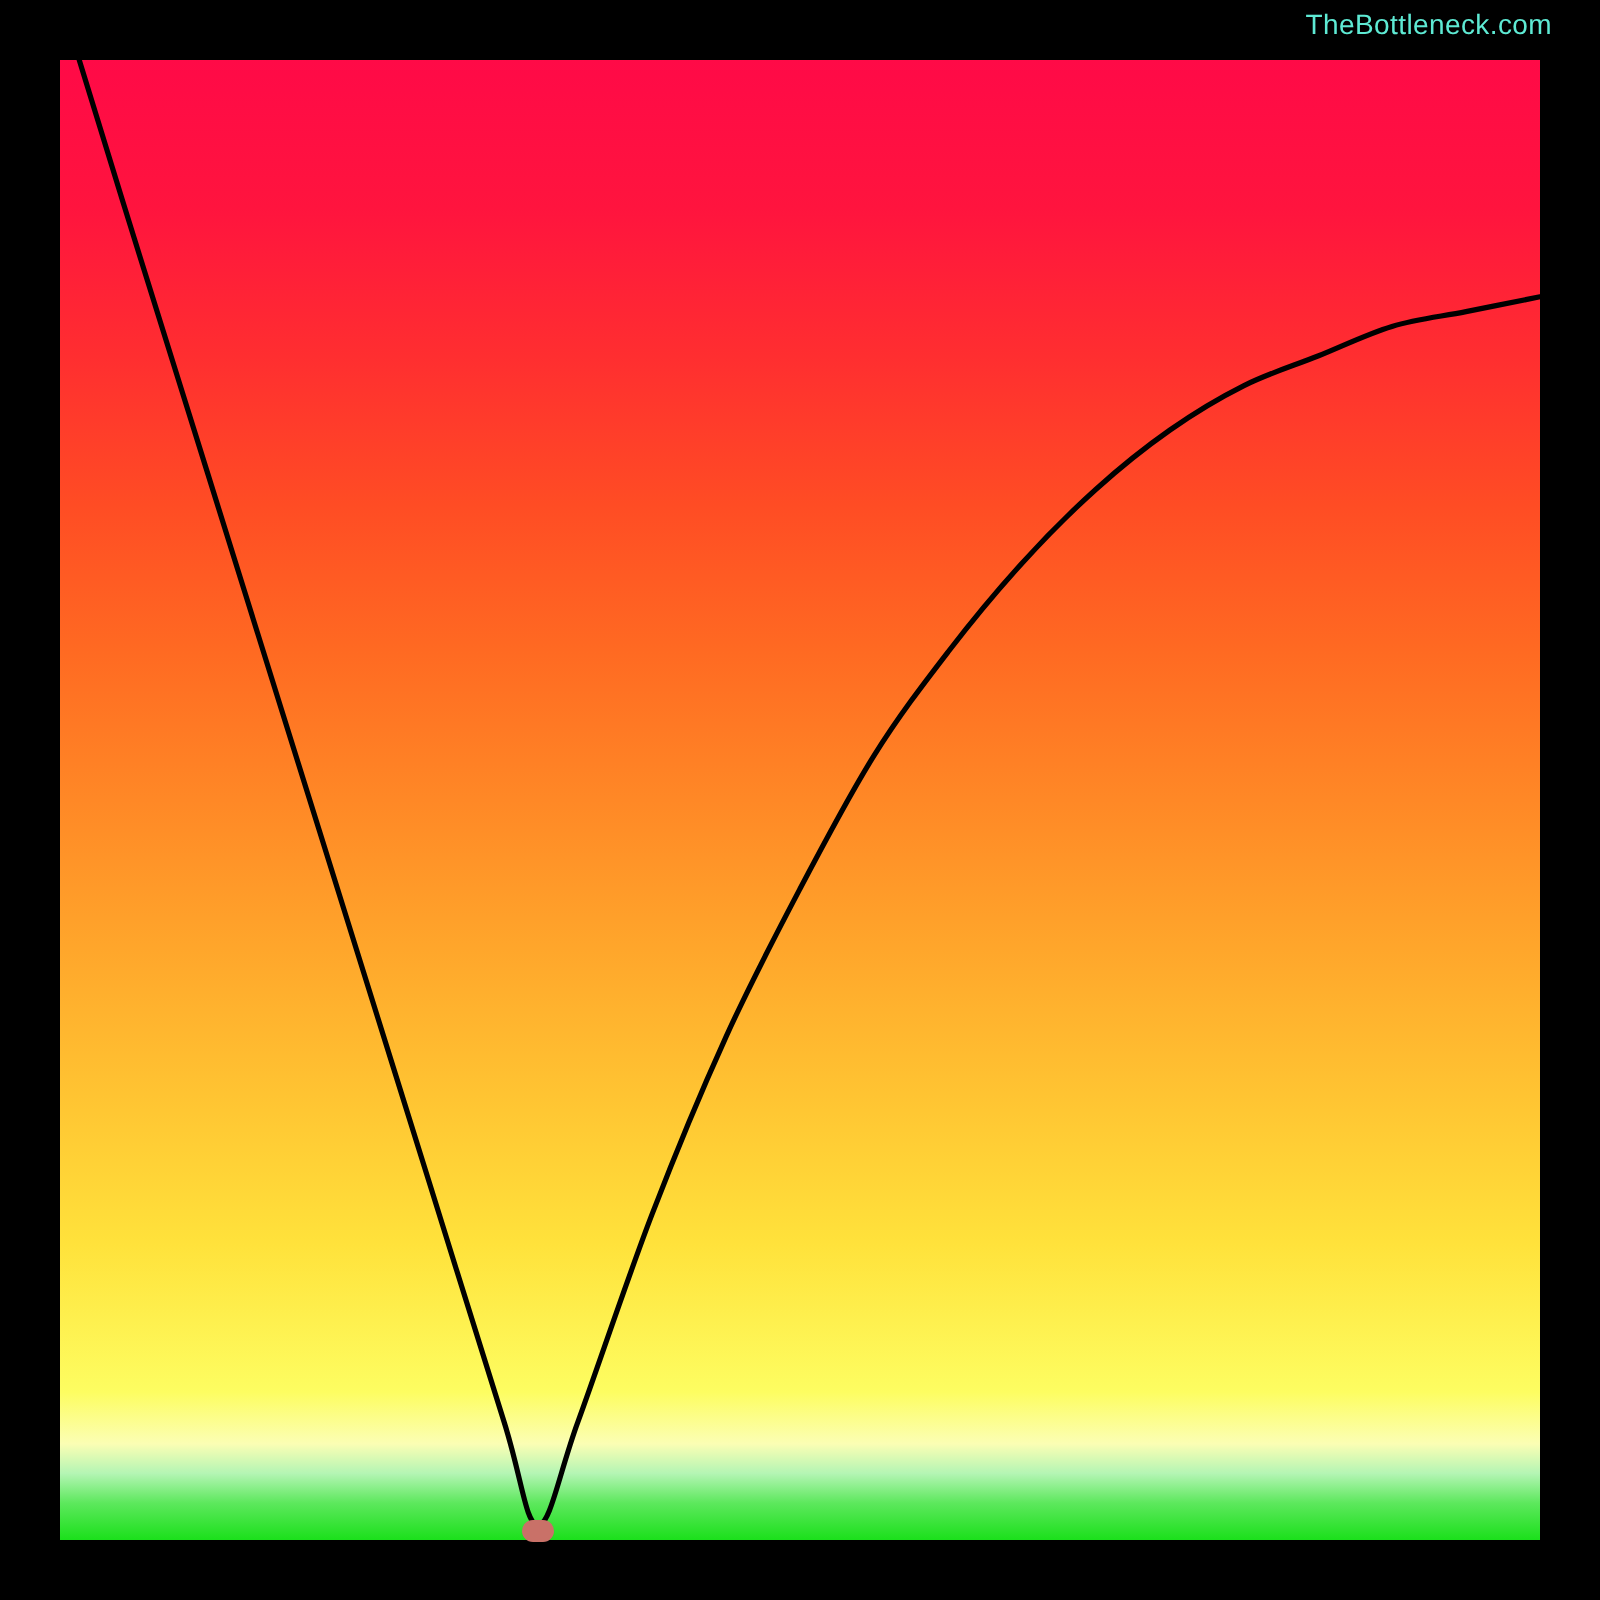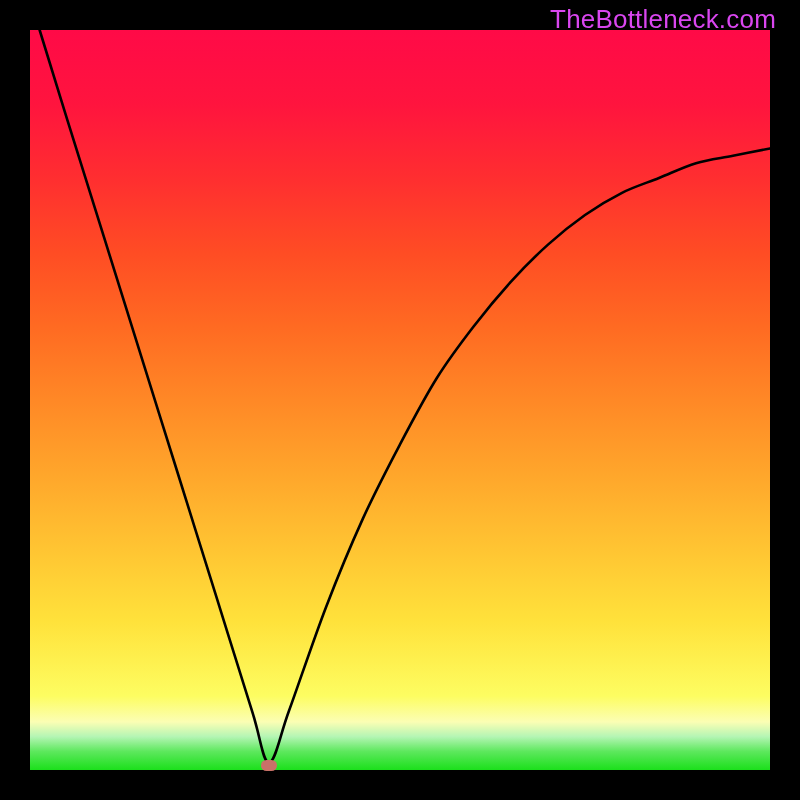--- a/index.html
+++ b/index.html
@@ -36,22 +36,22 @@
       #ff6a22 60%,
       #ff4c24 70%,
       #ff2e30 80%,
       #ff143e 90%,
       #ff0a47 100%);
   }
   .watermark {
     position: absolute;
     top: 4px;
     right: 24px;
-    color: #d946ef;
-    font-size: 26px;
+    color: #5eead4;
+    font-size: 14px;
     letter-spacing: 0.2px;
     font-weight: 400;
     user-select: none;
   }
   .marker {
     position: absolute;
     width: 16px;
     height: 11px;
     border-radius: 6px;
     background: #c97168;

